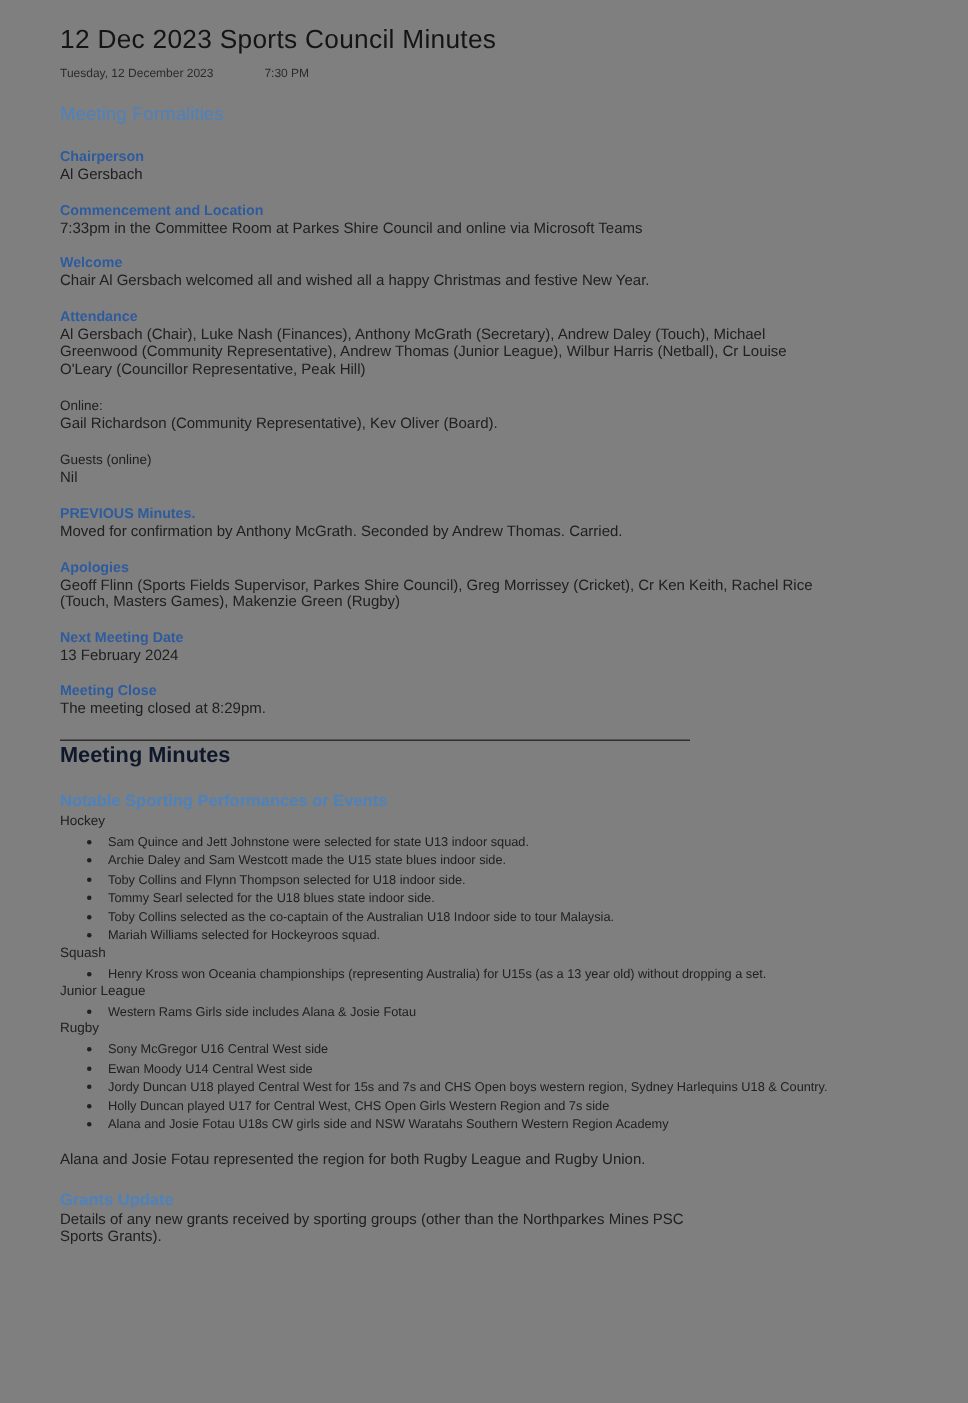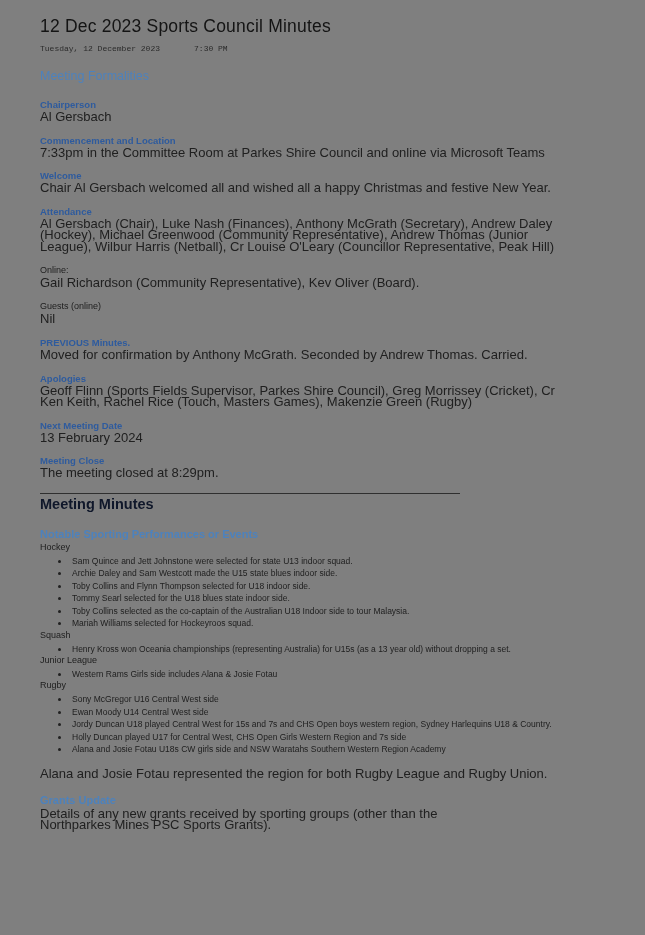--- a/index.html
+++ b/index.html
@@ -9,34 +9,34 @@
     font-family: "Liberation Sans", sans-serif;
     color: #202020;
     overflow: hidden;
   }
   .page { padding: 16px 78px 20px 40px; }
 
   .doc-title {
     font-size: 17.5px; font-weight: 400; color: #141414;
     margin: 0 0 7px 0; letter-spacing: 0.2px;
   }
-  .dateline { font-size: 8px; color: #2b2b2b; margin: 0 0 16px 0; font-family: Liberation Mono, monospace; }
+  .dateline { font-size: 8px; color: #2b2b2b; margin: 0 0 16px 0; }
   .dateline .date { margin-right: 34px; }
 
   .h-blue-lg {
     font-size: 12.5px; font-weight: 400; color: #4d82bd;
     margin: 0 0 16px 0;
   }
   .sub { margin: 0 0 12px 0; }
   .sub-label {
     font-size: 9.5px; font-weight: 700; color: #2e5b9e;
     margin: 0 0 1px 0;
   }
   .body-text {
-    font-size: 13px; line-height: 11.6px; margin: 0;
+    font-size: 10px; line-height: 11.6px; margin: 0;
     color: #202020; max-width: 520px;
   }
   .plain-label { font-size: 9px; line-height: 11.6px; margin: 0 0 1px 0; color: #202020; }
 
   .rule { border-top: 1px solid #2f2f2f; width: 420px; margin: 14px 0 2px 0; }
   .h-minutes {
     font-size: 14.5px; font-weight: 700; color: #0f172a;
     margin: 0 0 16px 0;
   }
   .h-notable {
@@ -76,21 +76,21 @@
     <p class="body-text">7:33pm in the Committee Room at Parkes Shire Council and online via Microsoft Teams</p>
   </div>
 
   <div class="sub">
     <div class="sub-label">Welcome</div>
     <p class="body-text">Chair Al Gersbach welcomed all and wished all a happy Christmas and festive New Year.</p>
   </div>
 
   <div class="sub">
     <div class="sub-label">Attendance</div>
-    <p class="body-text">Al Gersbach (Chair), Luke Nash (Finances), Anthony McGrath (Secretary), Andrew Daley (Hockey), Michael Greenwood (Community Representative), Andrew Thomas (Junior League), Wilbur Harris (Netball), Cr Louise O'Leary (Councillor Representative, Peak Hill)</p>
+    <p class="body-text">Al Gersbach (Chair), Luke Nash (Finances), Anthony McGrath (Secretary), Andrew Daley (Touch), Michael Greenwood (Community Representative), Andrew Thomas (Junior League), Wilbur Harris (Netball), Cr Louise O'Leary (Councillor Representative, Peak Hill)</p>
   </div>
 
   <div class="sub">
     <div class="plain-label">Online:</div>
     <p class="body-text">Gail Richardson (Community Representative), Kev Oliver (Board).</p>
   </div>
 
   <div class="sub">
     <div class="plain-label">Guests (online)</div>
     <p class="body-text">Nil</p>

